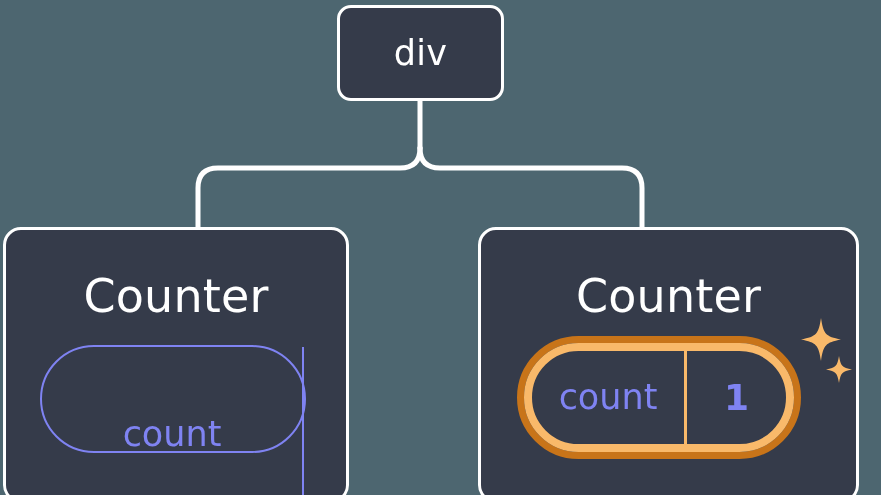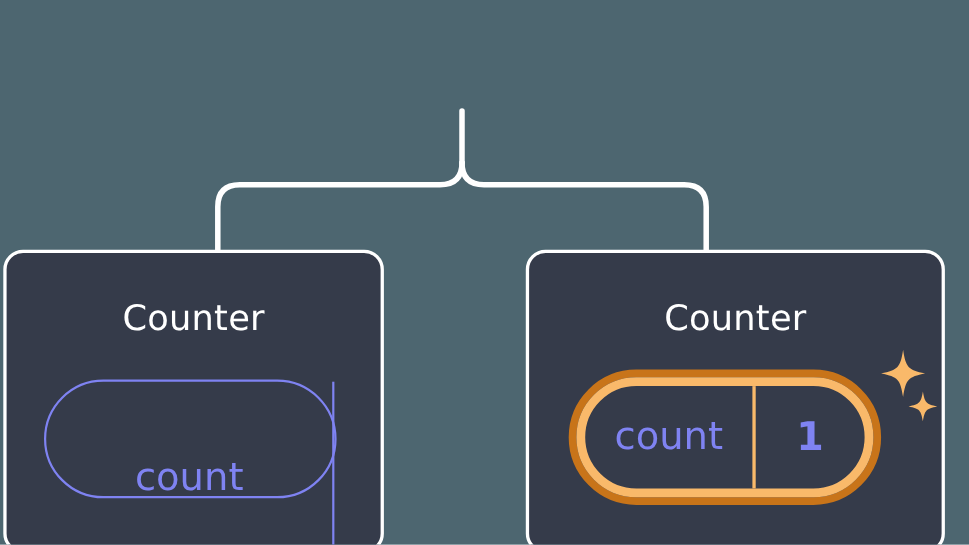--- a/index.html
+++ b/index.html
@@ -50,21 +50,21 @@
   .node-child {
     top: 227px;
     height: 276px;
     padding-top: 43px;
   }
   .node-left  { left: 3px;   width: 346px; }
   .node-right { left: 478px; width: 381px; }
 
   .node-title {
     color: #ffffff;
-    font-size: 32px;
+    font-size: 46px;
     font-weight: 400;
     letter-spacing: 0.2px;
     line-height: 1;
     white-space: nowrap;
   }
   .node-root .node-title { font-size: 35px; }
 
   
   .pill-wrap {
     position: absolute;
@@ -145,20 +145,23 @@
 <div id="stage">
 
   <svg id="edges" viewBox="0 0 881 495">
     <g fill="none" stroke="#ffffff" stroke-width="5" stroke-linecap="round" stroke-linejoin="round">
       <path d="M 420 101 L 420 148"></path>
       <path d="M 420 148 Q 420 168 400 168 L 218 168 Q 198 168 198 188 L 198 228"></path>
       <path d="M 420 148 Q 420 168 440 168 L 622 168 Q 642 168 642 188 L 642 228"></path>
     </g>
   </svg>
 
+  <div class="node node-root">
+    <span class="node-title">div</span>
+  </div>
 
   <div class="node node-child node-left">
     <span class="node-title">Counter</span>
   </div>
 
   <div class="pill-wrap pill-wrap-left">
     <div class="pill pill-plain">
       <span class="pill-key">count</span>
       <span class="pill-val">0</span>
     </div>

